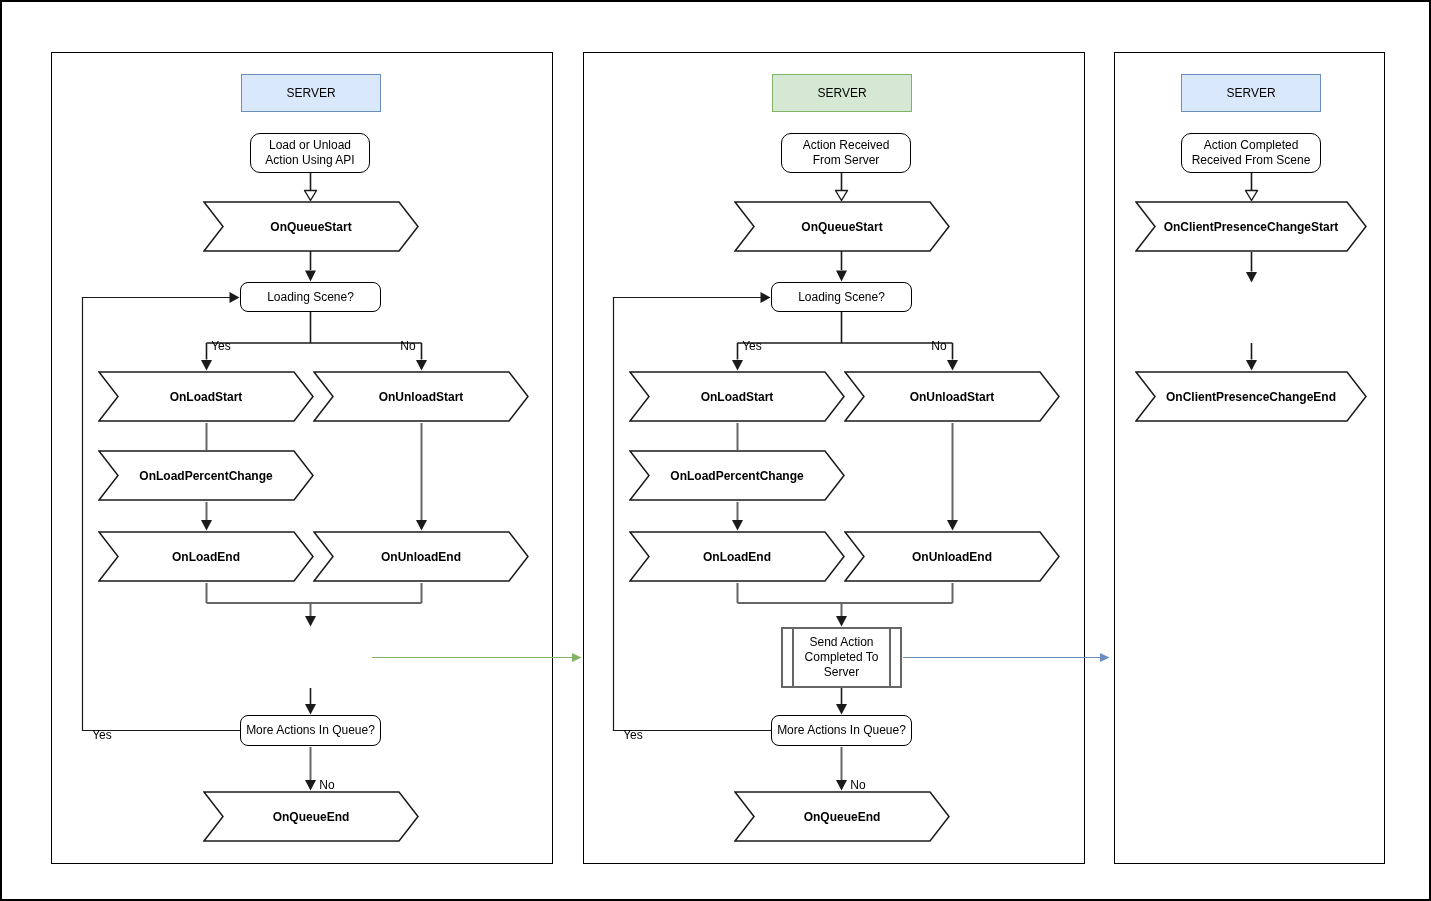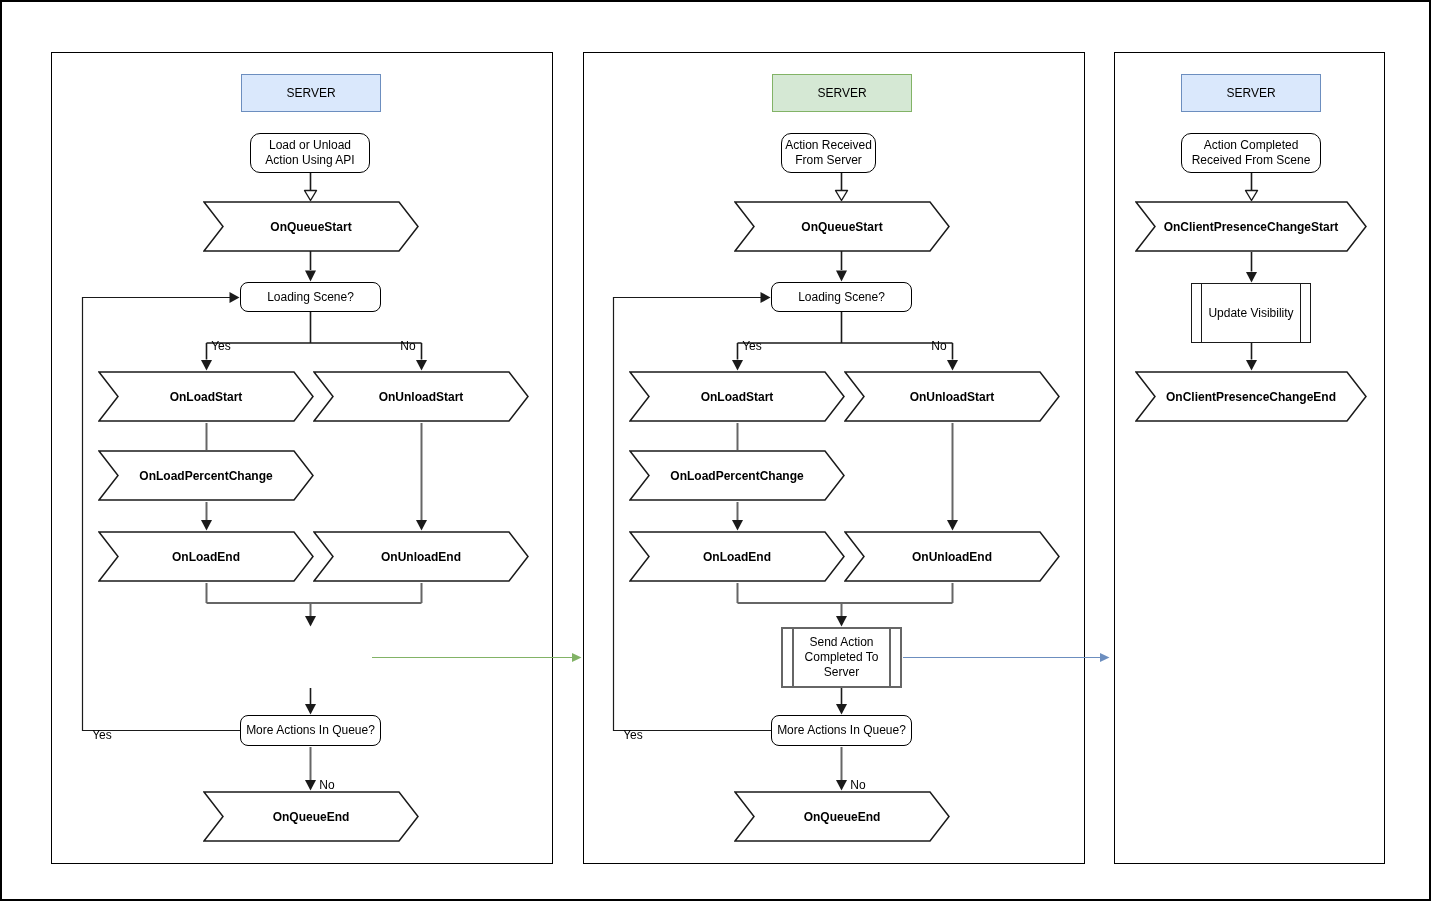--- a/index.html
+++ b/index.html
@@ -156,21 +156,21 @@
   <div class="chev" style="left:201px;top:789px;width:216px;height:51px">
     <svg width="216" height="51" viewBox="0 0 216 51">
       <polygon points="1,1 196,1 215,25.5 196,50 1,50 20,25.5"></polygon>
       </svg>
     <span class="lbl">OnQueueEnd</span>
   </div>
 
   <div class="node hdr" style="left: 770px; top: 72px; width: 140px; height: 38px; background-color: rgb(213, 232, 212); border-color: rgb(130, 179, 102);">
     <span class="lbl">SERVER</span>
   </div>
-  <div class="node rnd" style="left:779px;top:131px;width:95px;height:40px">
+  <div class="node rnd" style="left:779px;top:131px;width:130px;height:40px">
     <span class="lbl">Action Received
 From Server</span>
   </div>
   <div class="chev" style="left:732px;top:199px;width:216px;height:51px">
     <svg width="216" height="51" viewBox="0 0 216 51">
       <polygon points="1,1 196,1 215,25.5 196,50 1,50 20,25.5"></polygon>
       </svg>
     <span class="lbl">OnQueueStart</span>
   </div>
   <div class="node q" style="left:769px;top:280px;width:141px;height:30px">
@@ -231,23 +231,20 @@
   <div class="node rnd" style="left:1179px;top:131px;width:140px;height:40px">
     <span class="lbl">Action Completed
 Received From Scene</span>
   </div>
   <div class="chev" style="left:1133px;top:199px;width:232px;height:51px">
     <svg width="232" height="51" viewBox="0 0 232 51">
       <polygon points="1,1 212,1 231,25.5 212,50 1,50 20,25.5"></polygon>
       </svg>
     <span class="lbl">OnClientPresenceChangeStart</span>
   </div>
-  <div class="node proc proc3" style="left:1189px;top:281px;width:120px;height:60px">
-    <span class="lbl">Update Visibility</span>
-  </div>
   <div class="chev" style="left:1133px;top:369px;width:232px;height:51px">
     <svg width="232" height="51" viewBox="0 0 232 51">
       <polygon points="1,1 212,1 231,25.5 212,50 1,50 20,25.5"></polygon>
       </svg>
     <span class="lbl">OnClientPresenceChangeEnd</span>
   </div>
 
 </div>
 
 </body></html>

